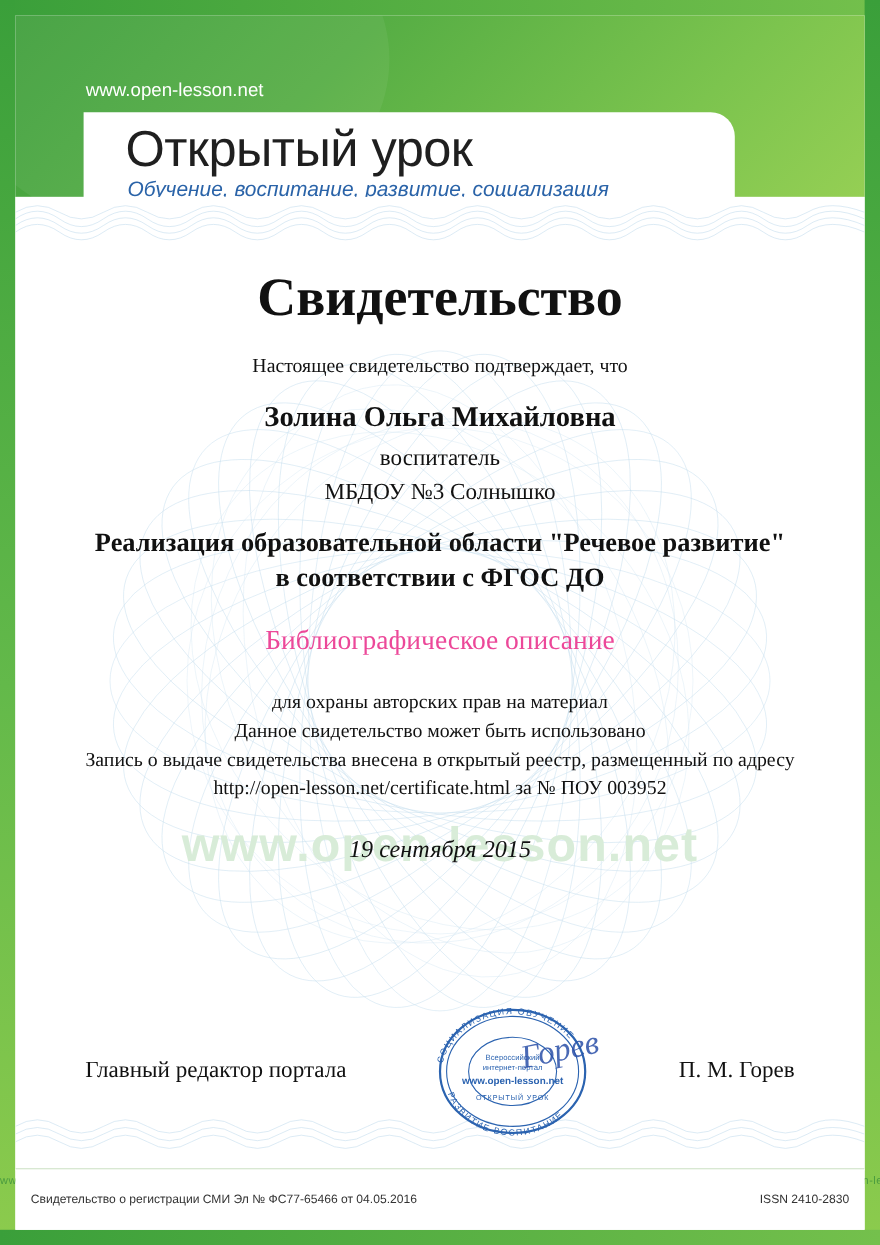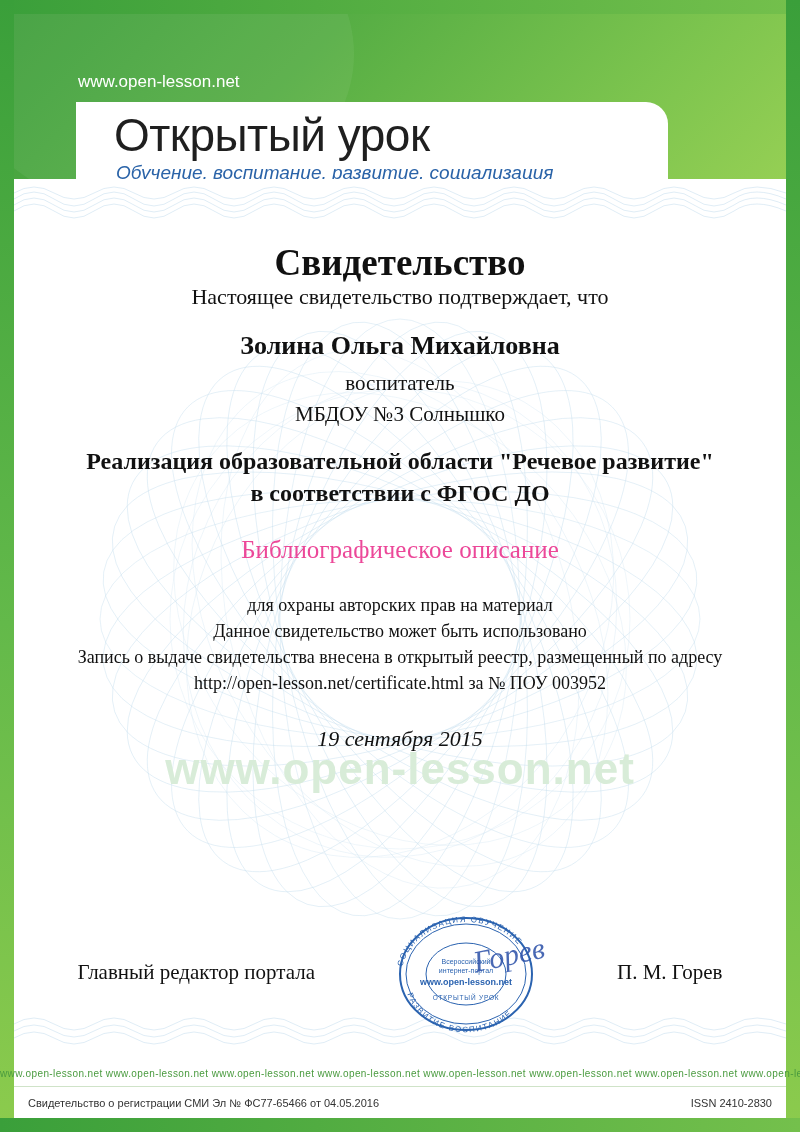--- a/index.html
+++ b/index.html
@@ -92,25 +92,25 @@
 
   
   .content{
     position:absolute;left:0;right:0;top:0;
     text-align:center;
     padding:0 56px;
     box-sizing:border-box;
   }
   .cert-heading{
     margin-top:62px;
-    font-size:37px;font-weight:bold;color:#111;
+    font-size:49px;font-weight:bold;color:#111;
     font-family:"Liberation Serif", serif;
   }
   .cert-confirm{
-    font-size:22px;color:#111;
+    margin-top:24px;font-size:18px;color:#111;
   }
   .cert-name{
     margin-top:21px;font-size:26px;font-weight:bold;color:#111;
   }
   .cert-role{
     margin-top:10px;font-size:21px;color:#111;
   }
   .cert-org{
     margin-top:6px;font-size:21px;color:#111;
   }
@@ -160,21 +160,21 @@
   .microtext{
     position:absolute;left:0;right:0;bottom:50px;height:14px;
     overflow:hidden;white-space:nowrap;
     font-family:"Liberation Sans", sans-serif;
     font-size:10px;color:#4a9b3f;
     letter-spacing:0.4px;
   }
 
   
   .footer{
-    position:absolute;left:14px;right:14px;bottom:14px;height:32px;
+    position:absolute;left:14px;right:14px;bottom:14px;height:56px;
     background:#ffffff;
     border-top:1px solid #cfe3c8;
     display:flex;align-items:center;justify-content:space-between;
     padding:0 14px;
     box-sizing:border-box;
     font-family:"Liberation Sans", sans-serif;
     font-size:11px;color:#333;
   }
 </style>
 </head>

